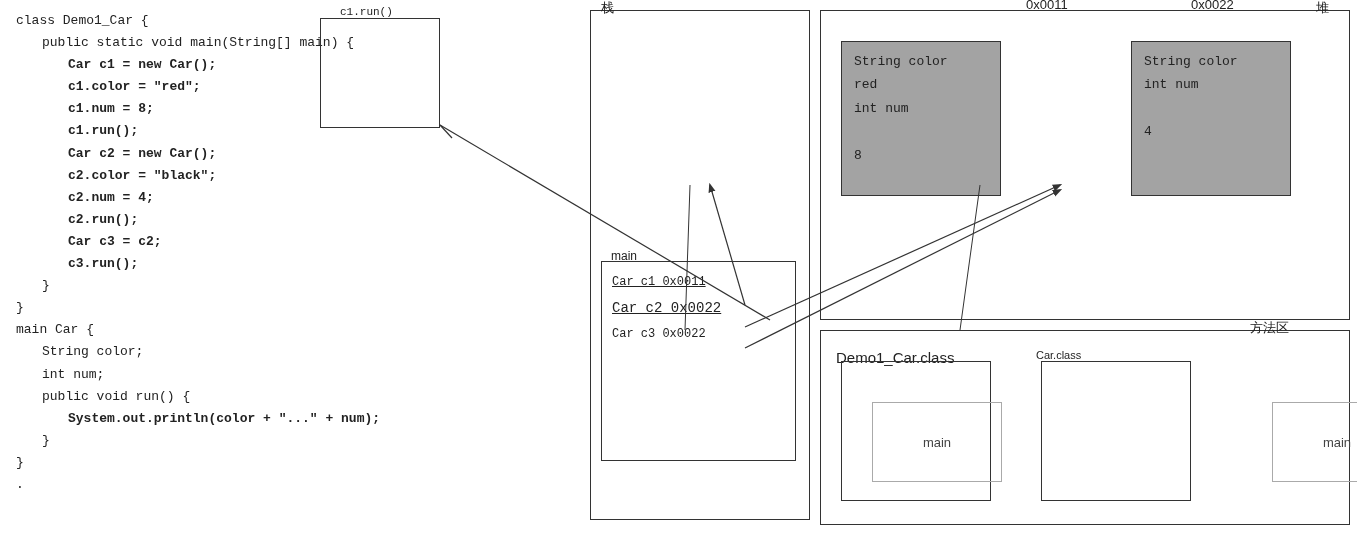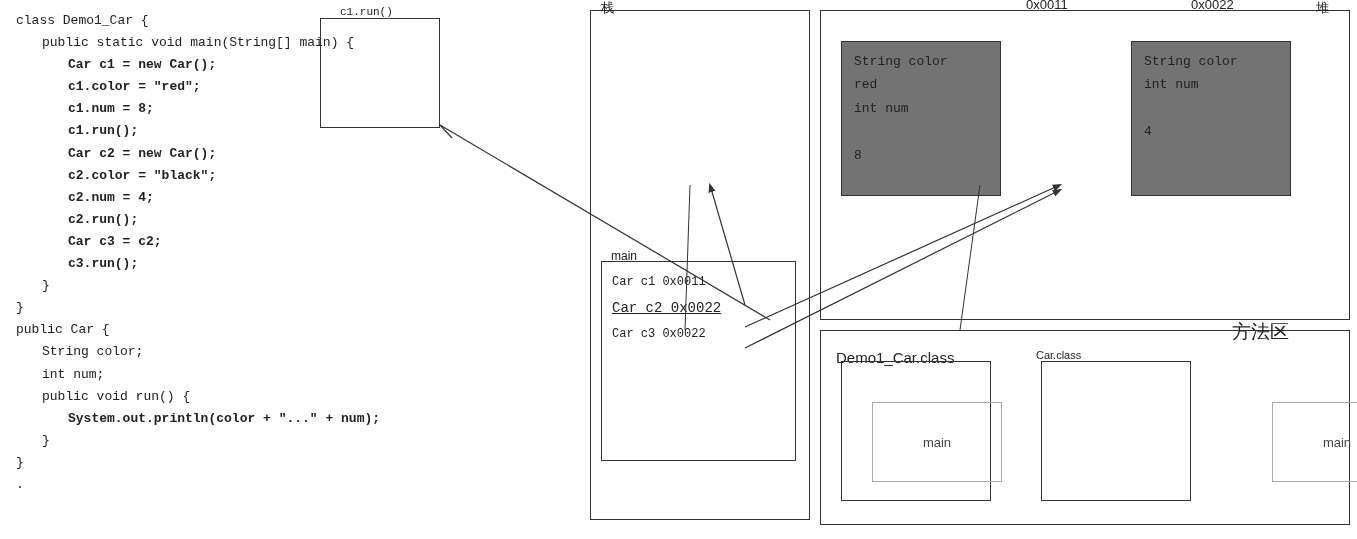--- a/index.html
+++ b/index.html
@@ -85,21 +85,21 @@
       width: 530px;
       height: 195px;
       border: 1.5px solid #333;
     }
 
     #method-label {
       position: absolute;
       right: 60px;
       top: -12px;
       font-family: sans-serif;
-      font-size: 19px;
+      font-size: 13px;
     }
 
     
     #addr-0011 {
       position: absolute;
       left: 205px;
       top: -14px;
       font-family: sans-serif;
       font-size: 13px;
     }
@@ -110,21 +110,21 @@
       top: -14px;
       font-family: sans-serif;
       font-size: 13px;
     }
 
     
     .heap-obj {
       position: absolute;
       border: 1.5px solid #333;
       padding: 8px 12px;
-      background: #737373;
+      background: #a3a3a3;
       line-height: 1.8;
       font-size: 13px;
       font-family: 'Courier New', Courier, monospace;
     }
 
     #obj1 {
       left: 20px;
       top: 30px;
       width: 160px;
       height: 155px;
@@ -264,41 +264,41 @@
   <div class="code-line indent2">c1.num = 8;</div>
   <div class="code-line indent2">c1.run();</div>
   <div class="code-line indent2">Car c2 = new Car();</div>
   <div class="code-line indent2">c2.color = "black";</div>
   <div class="code-line indent2">c2.num = 4;</div>
   <div class="code-line indent2">c2.run();</div>
   <div class="code-line indent2">Car c3 = c2;</div>
   <div class="code-line indent2">c3.run();</div>
   <div class="code-line indent1">}</div>
   <div class="code-line">}</div>
-  <div class="code-line">public Car {</div>
+  <div class="code-line">main Car {</div>
   <div class="code-line indent1">String color;</div>
   <div class="code-line indent1">int num;</div>
   <div class="code-line indent1">public void run() {</div>
   <div class="code-line indent2">System.out.println(color + "..." + num);</div>
   <div class="code-line indent1">}</div>
   <div class="code-line">}</div>
   <div class="code-line">.</div>
 </div>
 
 <div id="c1run-box"></div>
 <div id="c1run-label">c1.run()</div>
 
 <div id="diagram-panel">
 
   <div id="stack-outer">
     <span id="stack-label">栈</span>
 
     <span id="stack-main-label">main</span>
     <div id="stack-main-frame">
-      <div style="font-size:12px;">Car c1   0x0011</div>
+      <div style="text-decoration: underline; font-size:12px;">Car c1   0x0011</div>
       <div style="text-decoration: underline; font-size:14px;">Car c2  0x0022</div>
       <div style="font-size:12px;">Car c3  0x0022</div>
     </div>
   </div>
 
   <div id="heap-outer">
     <span id="heap-label">堆</span>
 
     <span id="addr-0011">0x0011</span>
     <span id="addr-0022" style="position:absolute; left:370px; top:-14px; font-family:sans-serif; font-size:13px;">0x0022</span>

